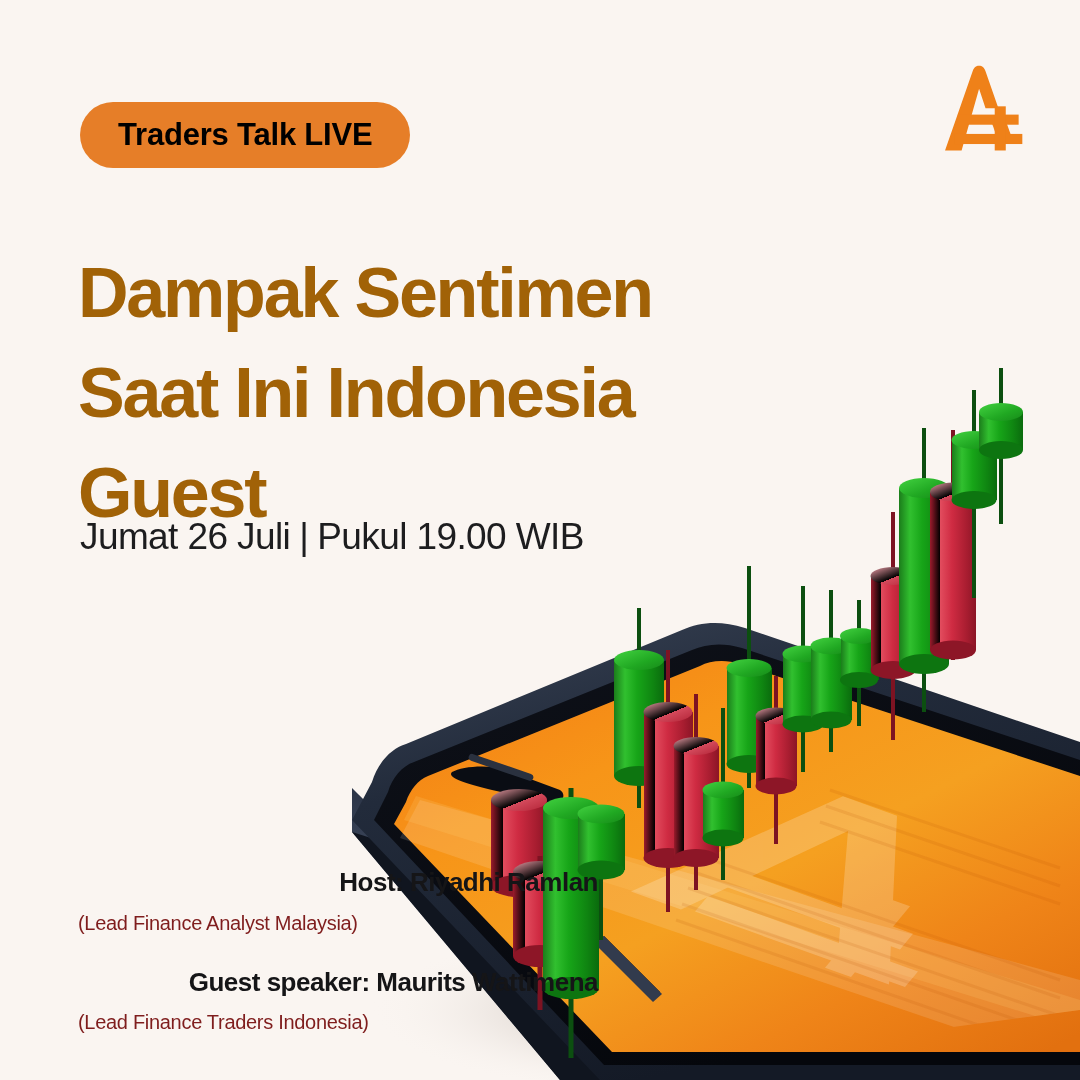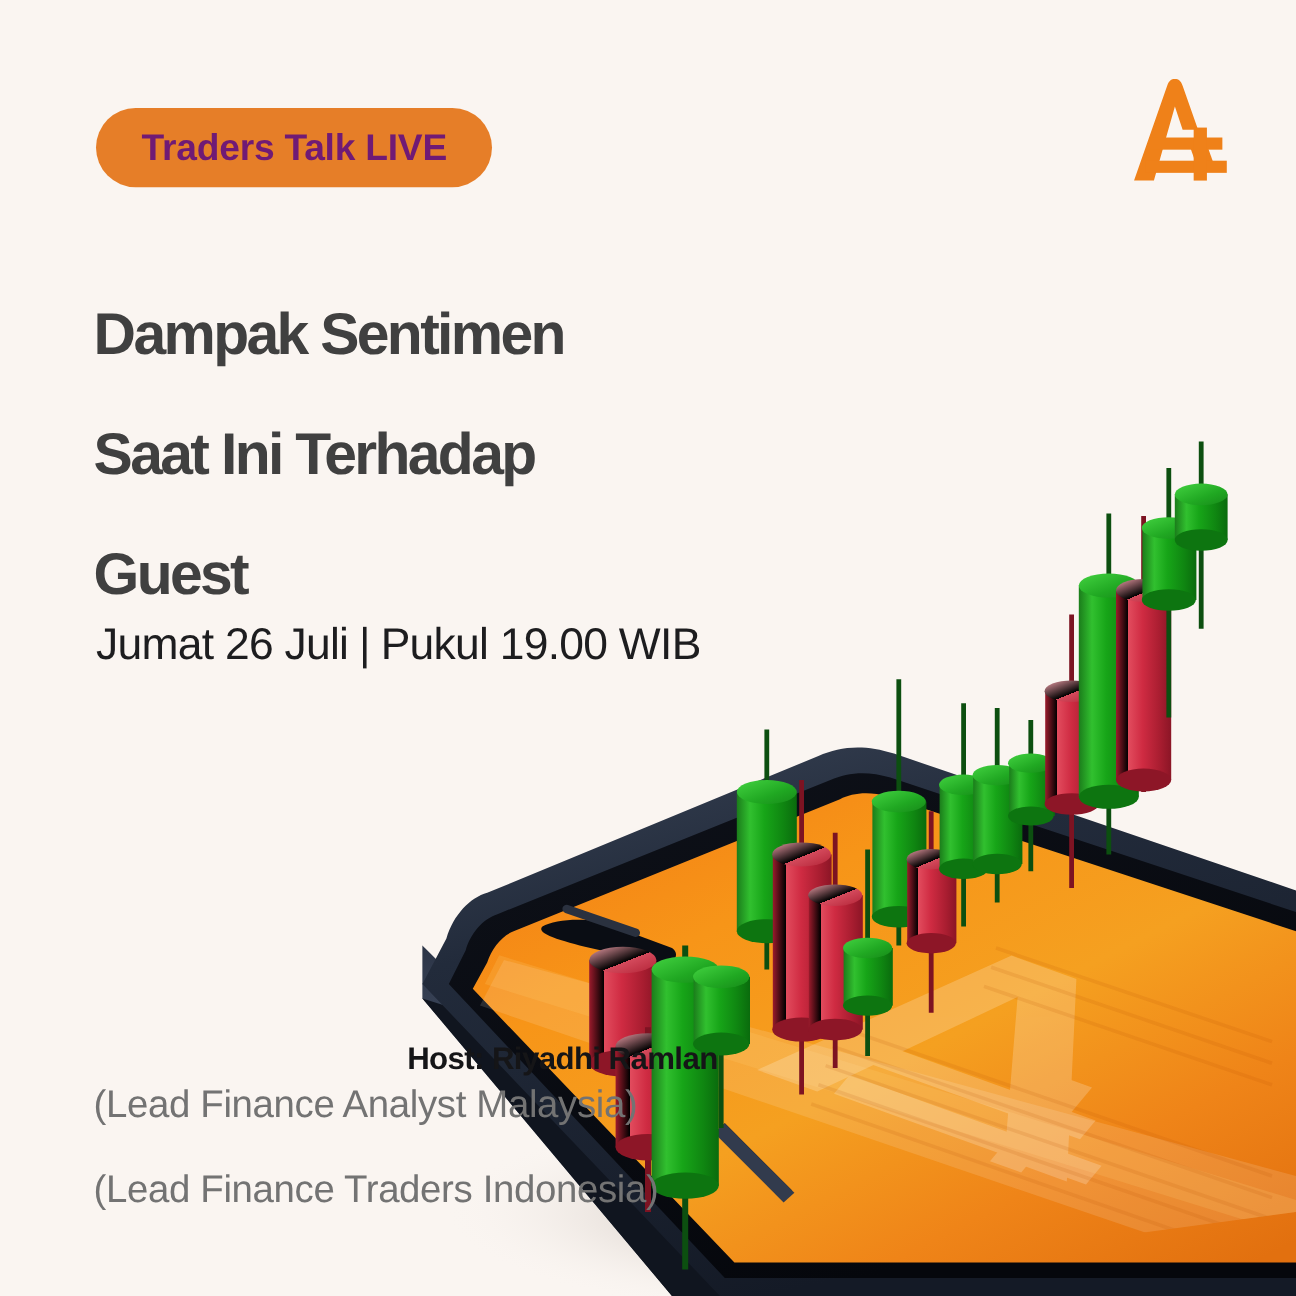--- a/index.html
+++ b/index.html
@@ -12,33 +12,33 @@
   }
   #poster{position:absolute;inset:0;overflow:hidden;background:#faf5f1;}
 
   
   #artwork{position:absolute;left:0;top:0;width:1080px;height:1080px;z-index:1;pointer-events:none;}
 
   
   #content{position:absolute;left:0;top:0;width:1080px;height:1080px;z-index:5;}
 
   .badge{
-    position:absolute;left:80px;top:90px;height:66px;
+    position:absolute;left:80px;top:102px;height:66px;
     display:flex;align-items:center;justify-content:center;
     padding:0 38px;border-radius:33px;
     background:#e67e28;
-    color:#701a75;
+    color:#000000;
     font-size:31px;font-weight:bold;letter-spacing:-0.2px;
     white-space:nowrap;
   }
 
   .headline{
     position:absolute;left:78px;top:196px;width:740px;
-    color:#404040;
-    font-size:49px;line-height:100px;font-weight:bold;
+    color:#a16207;
+    font-size:70px;line-height:100px;font-weight:bold;
     letter-spacing:-2.2px;
   }
   .headline .hl{display:block;}
 
   .datetime{
     position:absolute;left:80px;top:516px;
     color:#1d1d1f;
     font-size:37px;font-weight:400;letter-spacing:-0.6px;
     white-space:nowrap;
     text-align:center;
@@ -51,22 +51,22 @@
   }
 
   .speakers{position:absolute;left:78px;top:866px;width:520px;}
   .spk-block{margin-bottom:30px;}
   .spk-block:last-child{margin-bottom:0;}
   .spk-name{
     color:#151517;font-size:26px;font-weight:bold;
     letter-spacing:-0.5px;line-height:1.25;white-space:nowrap;text-align:right;
   }
   .spk-role{
-    color:#737373;font-size:32px;font-weight:400;
-    letter-spacing:-0.3px;line-height:1.3;margin-top:1px;white-space:nowrap;
+    color:#7f1d1d;font-size:20px;font-weight:400;
+    letter-spacing:-0.3px;line-height:1.3;margin-top:11px;white-space:nowrap;
   }
 
   .brand-logo{position:absolute;left:934px;top:62px;width:92px;height:96px;}
 </style>
 </head>
 <body>
 
 <div id="poster">
 
   <svg id="artwork" viewBox="0 0 1080 1080" xmlns="http://www.w3.org/2000/svg">
@@ -333,34 +333,35 @@
   </svg>
 
   <div id="content">
 
     <div class="badge">
       <span>Traders Talk LIVE</span>
     </div>
 
     <h1 class="headline">
       <span class="hl">Dampak Sentimen</span>
-      <span class="hl">Saat Ini Terhadap</span>
+      <span class="hl">Saat Ini Indonesia</span>
       <span class="hl">Guest</span>
     </h1>
 
     <div class="datetime">
       <span>Jumat 26 Juli</span><span class="sep">|</span><span>Pukul 19.00 WIB</span>
     </div>
 
     <div class="speakers">
       <div class="spk-block">
         <div class="spk-name">Host: Riyadhi Ramlan</div>
         <div class="spk-role">(Lead Finance Analyst Malaysia)</div>
       </div>
       <div class="spk-block">
+        <div class="spk-name">Guest speaker: Maurits Wattimena</div>
         <div class="spk-role">(Lead Finance Traders Indonesia)</div>
       </div>
     </div>
 
     <svg class="brand-logo" viewBox="0 0 100 104" xmlns="http://www.w3.org/2000/svg">
       <g fill="#ef8119">
         <path d="M30,96 L12,96 L42,10 C43.6,5.6 45.6,4 49,4 C52.4,4 54.4,5.6 56,10 L70,50 L56,50 L49,29 Z"></path>
         <path d="M60,58 L76,58 L86,86 L70,86 Z"></path>
         <rect x="26" y="57" width="66" height="11"></rect>
         <rect x="22" y="78" width="74" height="11"></rect>

